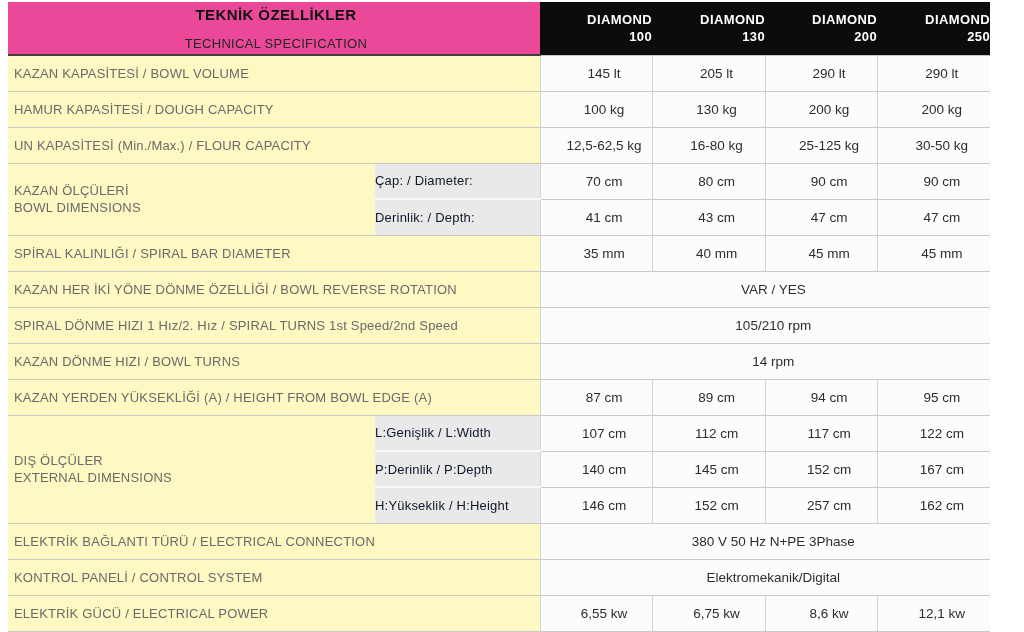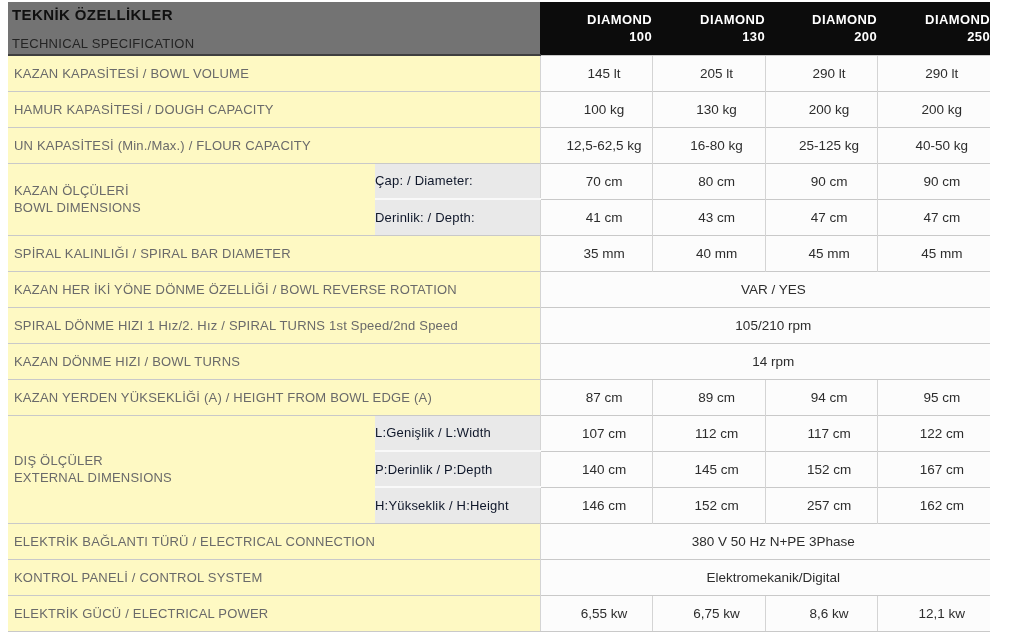--- a/index.html
+++ b/index.html
@@ -17,21 +17,22 @@
     width: 982px;
     margin: 2px 0 0 8px;
   }
   tr { height: 36px; }
   tr.header-row { height: 53px; }
   td { padding: 0; vertical-align: middle; }
 
   .title-cell {
     border-bottom: 2px solid #3f3f3f;
     padding-left: 4px;
-    background: #737373;
+    background: #ec4899;
+    text-align: center;
   }
   .title-tr {
     font-weight: bold;
     font-size: 15px;
     color: #101010;
     letter-spacing: .4px;
   }
   .title-en {
     font-size: 13px;
     color: #242424;
@@ -126,21 +127,21 @@
     <td class="val-cell">130 kg</td>
     <td class="val-cell">200 kg</td>
     <td class="val-cell">200 kg</td>
   </tr>
 
   <tr>
     <td class="label-cell" colspan="2">UN KAPASİTESİ (Min./Max.) / FLOUR CAPACITY</td>
     <td class="val-cell">12,5-62,5 kg</td>
     <td class="val-cell">16-80 kg</td>
     <td class="val-cell">25-125 kg</td>
-    <td class="val-cell">40-50 kg</td>
+    <td class="val-cell">30-50 kg</td>
   </tr>
 
   <tr>
     <td class="label-cell" rowspan="2">
       <div>KAZAN ÖLÇÜLERİ</div>
       <div class="l2">BOWL DIMENSIONS</div>
     </td>
     <td class="sub-cell">Çap: / Diameter:</td>
     <td class="val-cell">70 cm</td>
     <td class="val-cell">80 cm</td>

